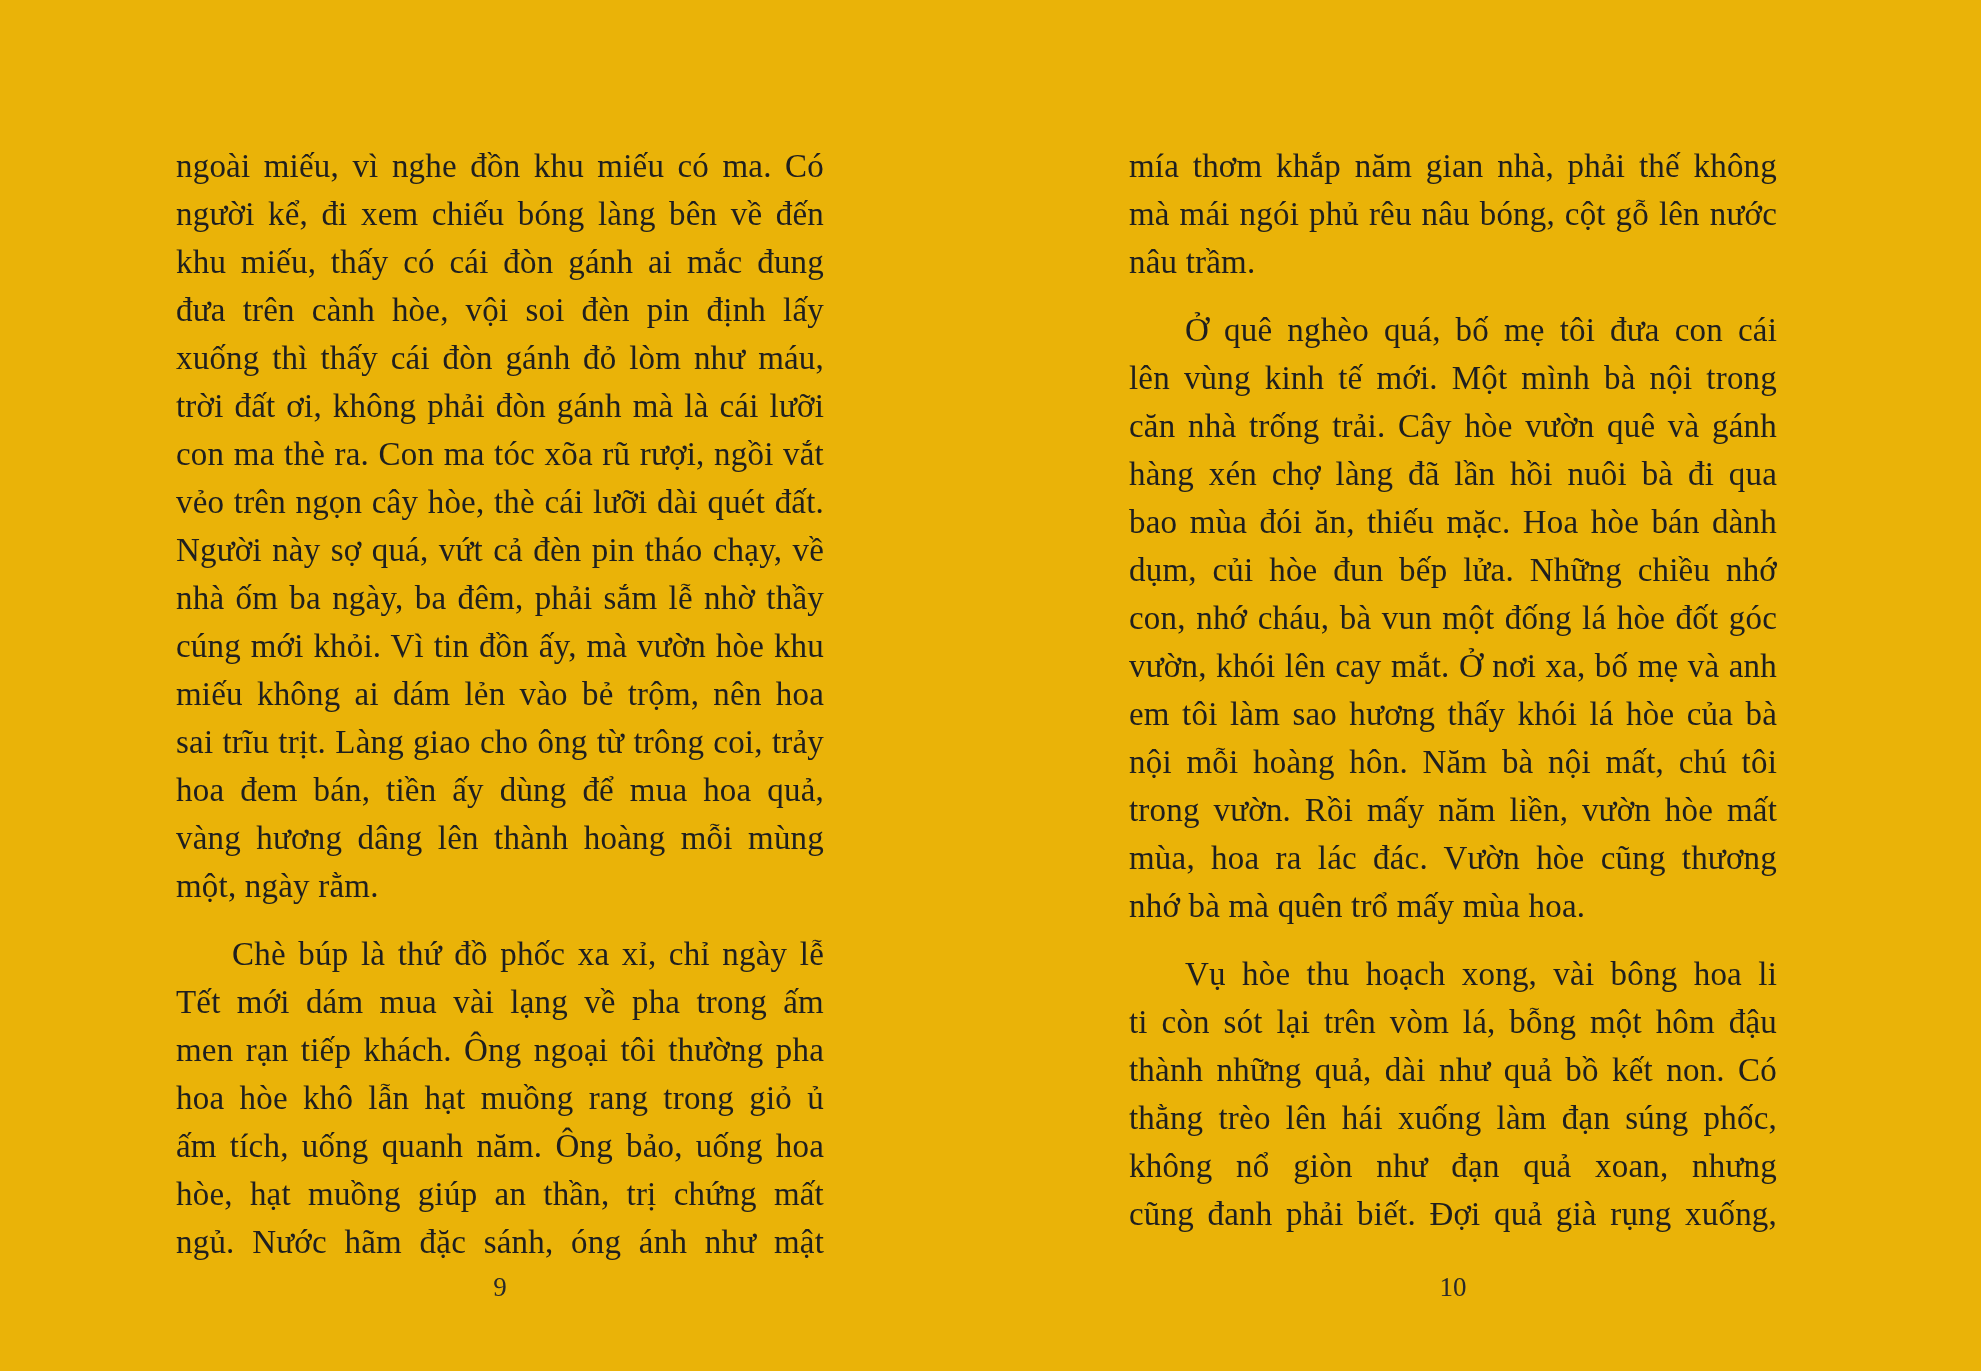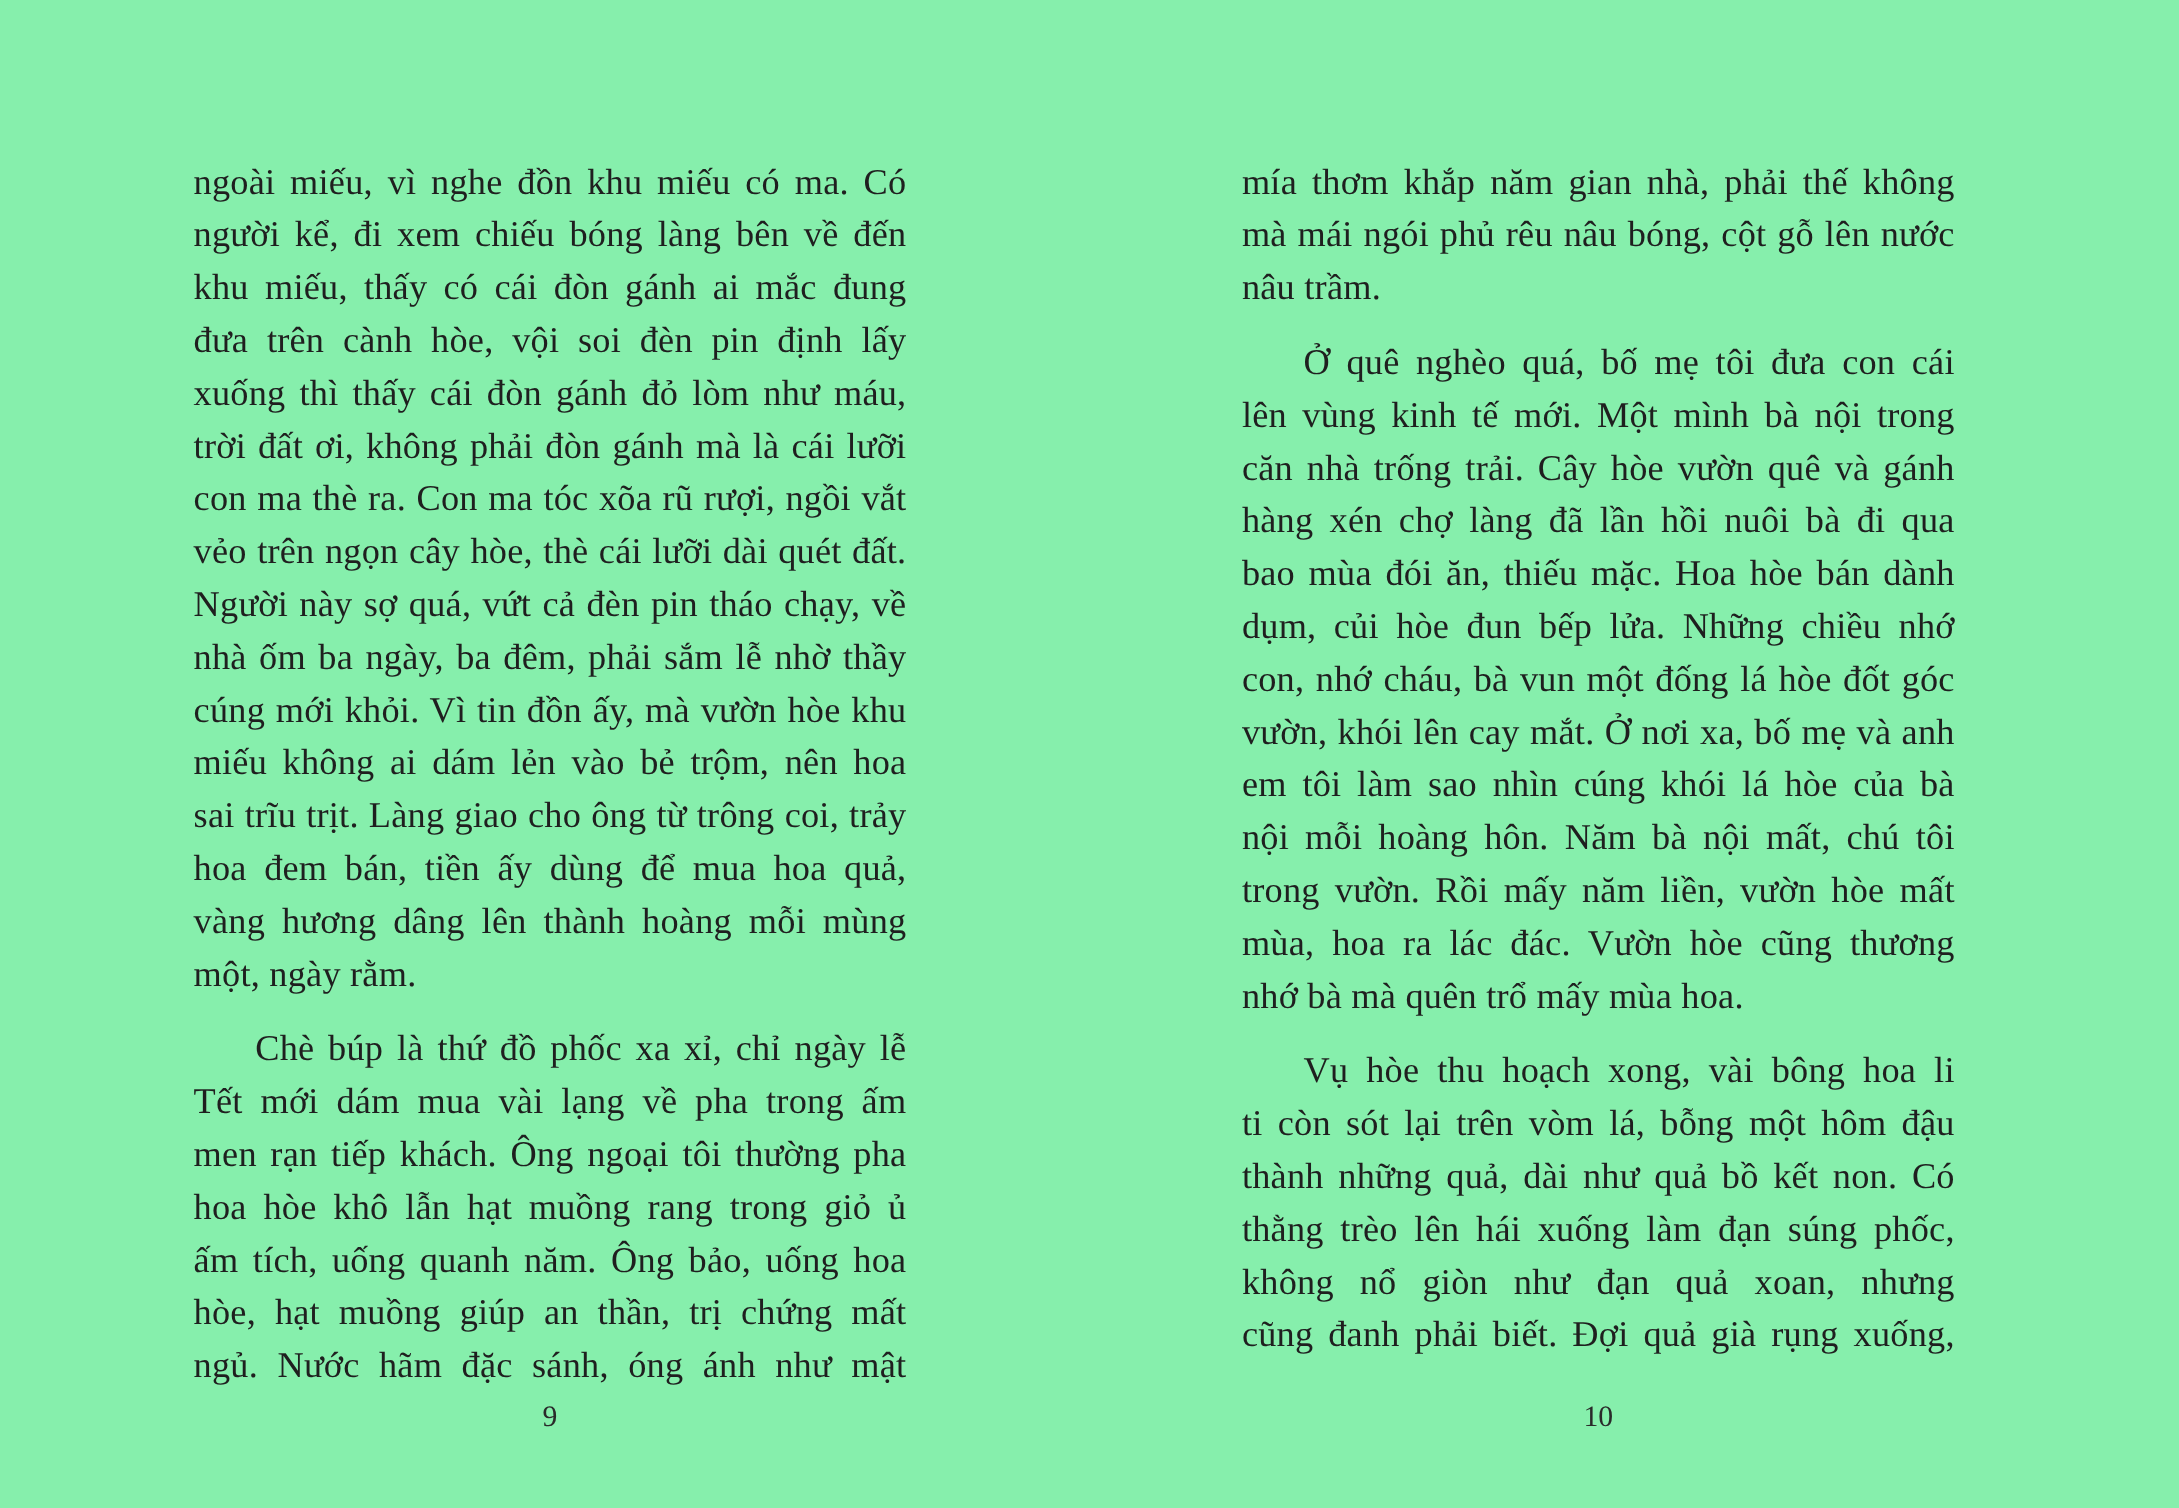--- a/index.html
+++ b/index.html
@@ -4,21 +4,21 @@
 <style>
   html, body {
     margin: 0;
     padding: 0;
     background: #ffffff;
   }
   .spread {
     position: relative;
     width: 1981px;
     height: 1371px;
-    background: #86efac;
+    background: #eab308;
     overflow: hidden;
     font-family: "Liberation Serif", "DejaVu Serif", serif;
     color: #1f1f1f;
   }
   .text-block {
     position: absolute;
     top: 142px;
     width: 648px;
     font-size: 33px;
     line-height: 48px;
@@ -87,21 +87,21 @@
       <div class="line">mà mái ngói phủ rêu nâu bóng, cột gỗ lên nước</div>
       <div class="line par-end">nâu trầm.</div>
       <div class="line indent">Ở quê nghèo quá, bố mẹ tôi đưa con cái</div>
       <div class="line">lên vùng kinh tế mới. Một mình bà nội trong</div>
       <div class="line">căn nhà trống trải. Cây hòe vườn quê và gánh</div>
       <div class="line">hàng xén chợ làng đã lần hồi nuôi bà đi qua</div>
       <div class="line">bao mùa đói ăn, thiếu mặc. Hoa hòe bán dành</div>
       <div class="line">dụm, củi hòe đun bếp lửa. Những chiều nhớ</div>
       <div class="line">con, nhớ cháu, bà vun một đống lá hòe đốt góc</div>
       <div class="line">vườn, khói lên cay mắt. Ở nơi xa, bố mẹ và anh</div>
-      <div class="line">em tôi làm sao nhìn cúng khói lá hòe của bà</div>
+      <div class="line">em tôi làm sao hương thấy khói lá hòe của bà</div>
       <div class="line">nội mỗi hoàng hôn. Năm bà nội mất, chú tôi</div>
       <div class="line">trong vườn. Rồi mấy năm liền, vườn hòe mất</div>
       <div class="line">mùa, hoa ra lác đác. Vườn hòe cũng thương</div>
       <div class="line par-end">nhớ bà mà quên trổ mấy mùa hoa.</div>
       <div class="line indent">Vụ hòe thu hoạch xong, vài bông hoa li</div>
       <div class="line">ti còn sót lại trên vòm lá, bỗng một hôm đậu</div>
       <div class="line">thành những quả, dài như quả bồ kết non. Có</div>
       <div class="line">thằng trèo lên hái xuống làm đạn súng phốc,</div>
       <div class="line">không nổ giòn như đạn quả xoan, nhưng</div>
       <div class="line">cũng đanh phải biết. Đợi quả già rụng xuống,</div>

